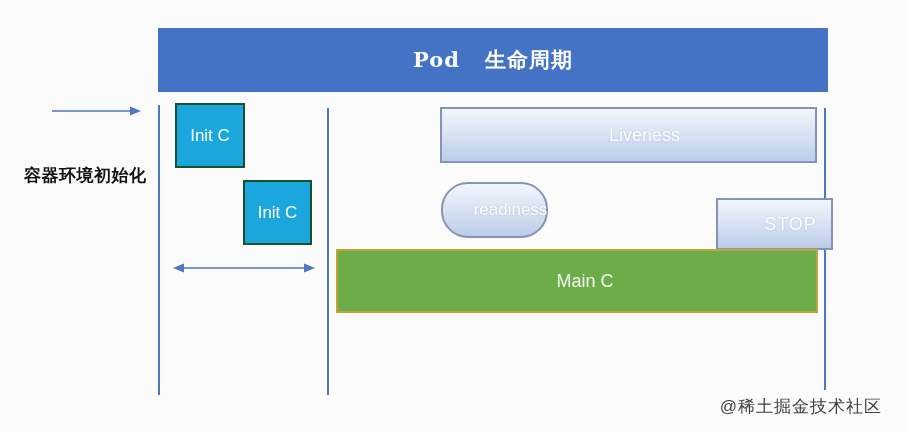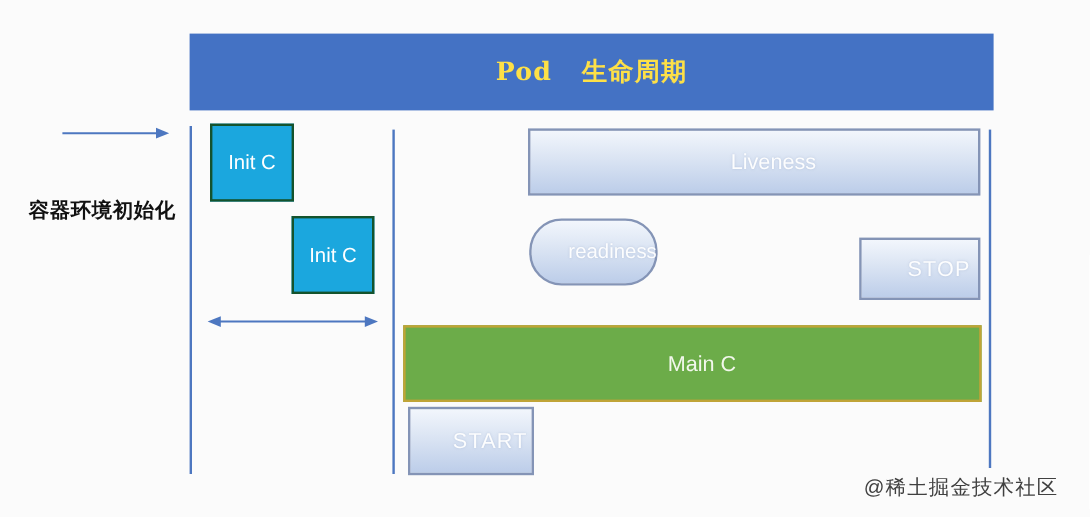--- a/index.html
+++ b/index.html
@@ -19,21 +19,21 @@
   .header-bar {
     position: absolute;
     left: 158px; top: 28px;
     width: 670px; height: 64px;
     background: #4472c4;
     display: flex;
     align-items: center;
     justify-content: center;
   }
   .header-title {
-    color: #fde047;
+    color: #ffffff;
     font-family: "DejaVu Serif", "Liberation Serif", serif;
     font-weight: bold;
     font-size: 21px;
     letter-spacing: 1px;
     white-space: pre;
   }
   
   .init-arrow {
     position: absolute;
     left: 50px; top: 104px;
@@ -83,22 +83,22 @@
   .box-green {
     background: #6cac49;
     border: 2px solid #c0a437;
     color: #f2f7ec;
     font-size: 18px;
   }
   .init1     { left: 175px; top: 103px; width: 70px;  height: 65px; }
   .init2     { left: 243px; top: 180px; width: 69px;  height: 65px; }
   .liveness  { left: 440px; top: 107px; width: 377px; height: 56px; font-size: 18px; }
   .readiness { left: 441px; top: 182px; width: 107px; height: 56px; border-radius: 27px; }
-  .stop      { left: 716px; top: 198px; width: 101px; height: 52px; font-size: 18px; letter-spacing: 1px; }
-  .mainc     { left: 336px; top: 271px; width: 482px; height: 64px; padding-left: 16px; }
+  .stop      { left: 716px; top: 198px; width: 117px; height: 52px; font-size: 18px; letter-spacing: 1px; }
+  .mainc     { left: 336px; top: 249px; width: 482px; height: 64px; padding-left: 16px; }
   .start     { left: 340px; top: 339px; width: 105px; height: 57px; font-size: 18px; letter-spacing: 1px; }
   
   .init-duration-arrow {
     position: absolute;
     left: 172px; top: 261px;
     width: 144px; height: 14px;
   }
   
   .watermark {
     position: absolute;
@@ -130,21 +130,20 @@
 
   <div class="box box-cyan init1">Init C</div>
   <div class="box box-cyan init2">Init C</div>
 
   <div class="box box-glass liveness">Liveness</div>
   <div class="box box-glass readiness">readiness</div>
   <div class="box box-glass stop">STOP</div>
 
   <div class="box box-green mainc">Main C</div>
 
-  <div class="box box-glass start">START</div>
 
   <svg class="init-duration-arrow" viewBox="0 0 144 14">
     <line x1="11" y1="7" x2="133" y2="7" stroke="#4d77c0" stroke-width="1.7"></line>
     <polygon points="12,2.5 1,7 12,11.5" fill="#4d77c0"></polygon>
     <polygon points="132,2.5 143,7 132,11.5" fill="#4d77c0"></polygon>
   </svg>
 
   <div class="watermark">@稀土掘金技术社区</div>
 
 </div>

